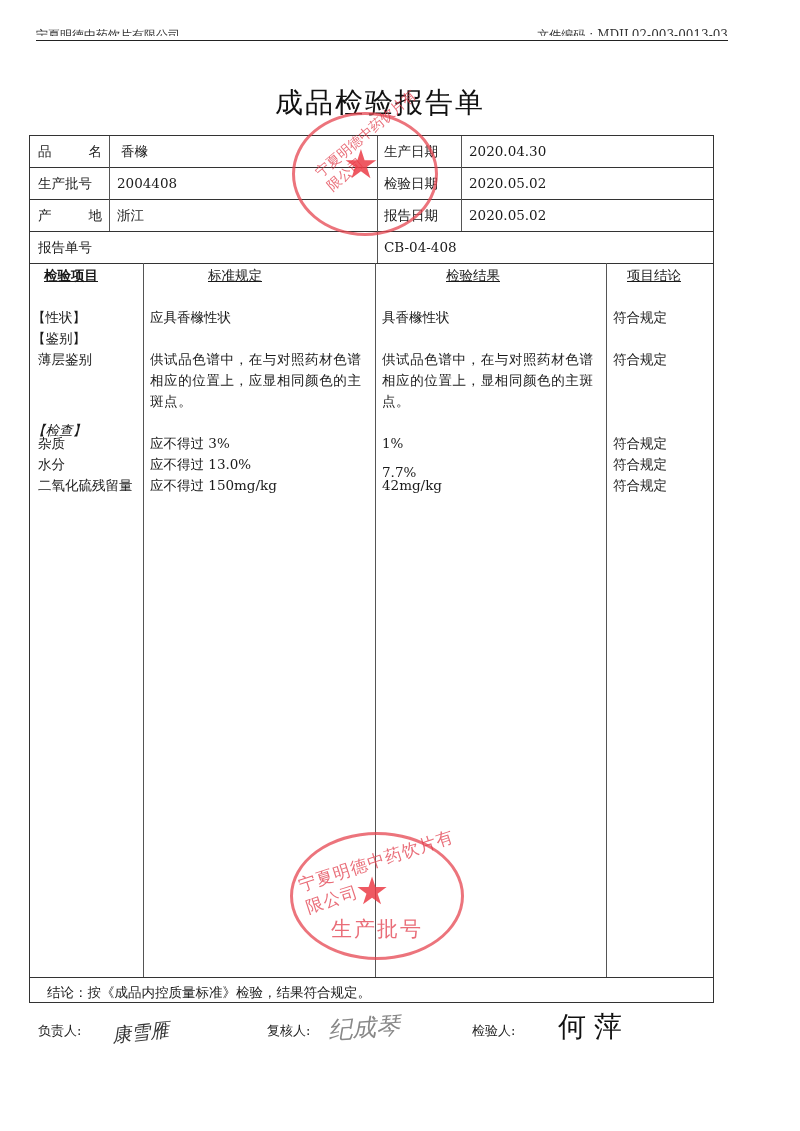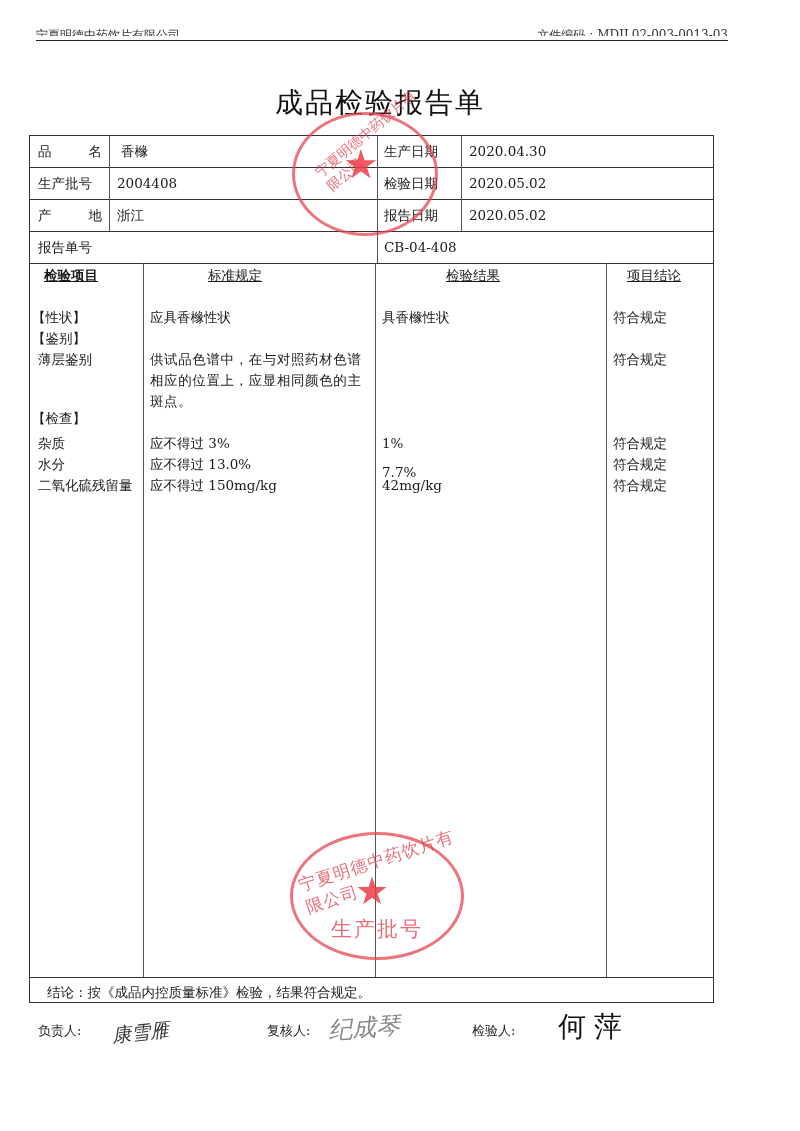--- a/index.html
+++ b/index.html
@@ -81,32 +81,33 @@
   <div class="cell" style="left:354px;top:101px;">CB-04-408</div>
 
   <div class="cell col-h" style="left:14px;top:129px;font-weight:bold;">检验项目</div>
   <div class="cell col-h" style="left:178px;top:129px;">标准规定</div>
   <div class="cell col-h" style="left:416px;top:129px;">检验结果</div>
   <div class="cell col-h" style="left:597px;top:129px;">项目结论</div>
 
   <div class="cell" style="left:2px;top:171px;">【性状】</div>
   <div class="cell" style="left:2px;top:192px;">【鉴别】</div>
   <div class="cell" style="left:8px;top:213px;">薄层鉴别</div>
-  <div class="cell" style="left:2px;top:272px;">【检查】</div>
+  <div class="cell" style="left:2px;top:284px;font-style:italic;">【检查】</div>
   <div class="cell" style="left:8px;top:297px;">杂质</div>
   <div class="cell" style="left:8px;top:318px;text-align:center;">水分</div>
   <div class="cell" style="left:8px;top:339px;">二氧化硫残留量</div>
 
   <div class="cell" style="left:120px;top:171px;">应具香橼性状</div>
   <div class="block wrap" style="left:120px;top:213px;">供试品色谱中，在与对照药材色谱相应的位置上，应显相同颜色的主斑点。</div>
   <div class="cell" style="left:120px;top:297px;">应不得过 3%</div>
   <div class="cell" style="left:120px;top:318px;">应不得过 13.0%</div>
   <div class="cell" style="left:120px;top:339px;">应不得过 150mg/kg</div>
 
   <div class="cell" style="left:352px;top:171px;">具香橼性状</div>
+  <div class="block wrap" style="left:352px;top:213px;">供试品色谱中，在与对照药材色谱相应的位置上，显相同颜色的主斑点。</div>
   <div class="cell" style="left:352px;top:297px;">1%</div>
   <div class="cell" style="left:352px;top:318px;margin-top:8px;">7.7%</div>
   <div class="cell" style="left:352px;top:339px;">42mg/kg</div>
 
   <div class="cell" style="left:583px;top:171px;">符合规定</div>
   <div class="cell" style="left:583px;top:213px;">符合规定</div>
   <div class="cell" style="left:583px;top:297px;">符合规定</div>
   <div class="cell" style="left:583px;top:318px;">符合规定</div>
   <div class="cell" style="left:583px;top:339px;">符合规定</div>
 

